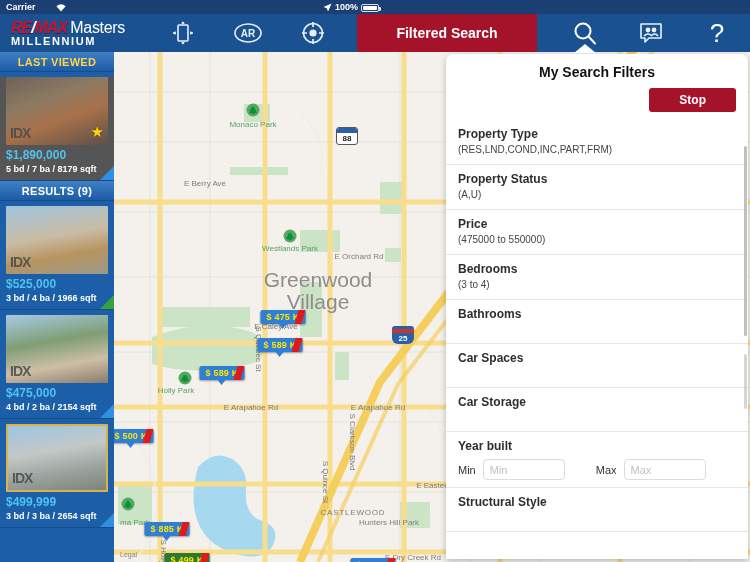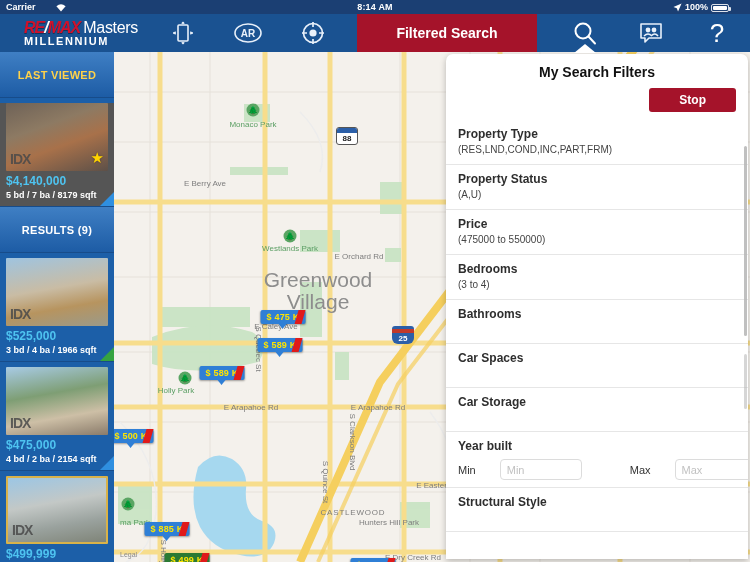--- a/index.html
+++ b/index.html
@@ -27,21 +27,21 @@
                background:#fff; border-radius:1px;}
   .batt::before{content:""; position:absolute; right:-3px; top:2px; width:2px; height:4px;
                 background:rgba(255,255,255,.85); border-radius:0 1px 1px 0;}
 
   
   .navbar{
     position:absolute; top:14px; left:0; width:750px; height:38px;
     background:#1a5291; display:flex; align-items:stretch; z-index:55;
   }
   .logo-wrap{ width:150px; display:flex; flex-direction:column; justify-content:center;
-              padding-left:24px;}
+              padding-left:11px;}
   .logo-line1{ display:flex; align-items:baseline; gap:3px; }
   .remax{ font-weight:bold; font-size:16px; font-style:italic; letter-spacing:-1px;
           color:#d0112b; text-shadow:0 1px 0 rgba(0,0,0,.35);}
   .remax .slash{ color:#fff; }
   .masters{ color:#fff; font-size:16px; font-weight:normal; letter-spacing:-.3px;}
   .logo-line2{ color:#fff; font-size:11px; font-weight:bold; letter-spacing:1.6px;
                margin-top:-2px;}
 
   .navicons{ display:flex; align-items:center; gap:0; }
   .navbtn{ width:65px; height:38px; display:flex; align-items:center; justify-content:center;
@@ -110,21 +110,21 @@
     background:#e01a1a; transform:skewX(-16deg);
   }
   .legal{ position:absolute; left:120px; bottom:4px; font-size:7px; color:#8a8a8a;}
 
   
   .sidebar{
     position:absolute; top:52px; left:0; width:114px; height:510px;
     background:#1c5fa8; z-index:20; overflow:hidden;
   }
   .side-header{
-    height:46px; display:flex; align-items:center; justify-content:center;
+    height:20px; display:flex; align-items:center; justify-content:center;
     font-size:11px; font-weight:bold; letter-spacing:.3px;
     background:linear-gradient(#3f7fc4,#1d5ca5);
     border-bottom:1px solid #174c8a;
   }
   .side-header.lastviewed{ color:#ffd24a; }
   .side-header.results{ color:#fff; }
   .card{ position:relative; background:#5a5a5a; padding:0 0 3px 0;
          border-bottom:1px solid #174c8a; cursor:pointer;}
   .card.grey{ background:#555; }
   .card.blue{ background:#1c5fa8; }
@@ -158,21 +158,21 @@
   .kwlabel{ font-size:12px; font-weight:bold; color:#222; width:110px;}
   .kwinput{ flex:1; height:22px; border:1px solid #d8d8d8; border-radius:4px;
             font-size:11px; padding:0 6px; color:#333; outline:none;
             font-family:"Liberation Sans", sans-serif;}
   .kwinput::placeholder{ color:#bdbdbd; }
 
   .frow{ padding:6px 12px 7px 12px; border-bottom:1px solid #e6e6e6; cursor:pointer;
          min-height:44px; }
   .frow .flabel{ font-size:12px; font-weight:bold; color:#2e2e2e; line-height:16px;}
   .frow .fval{ font-size:10px; color:#444; line-height:14px; margin-top:1px;}
-  .yearrow{ display:flex; align-items:center; gap:24px; padding:3px 12px 7px 12px;
+  .yearrow{ display:flex; align-items:center; gap:7px; padding:3px 12px 7px 12px;
             border-bottom:1px solid #e6e6e6;}
   .yearrow .mm{ font-size:11px; color:#333; }
   .yearinput{ width:82px; height:21px; border:1px solid #dcdcdc; border-radius:4px;
               font-size:11px; padding:0 6px; outline:none; color:#333;
               font-family:"Liberation Sans", sans-serif;}
   .yearinput::placeholder{ color:#c2c2c2; }
   .fscroll{ position:absolute; right:1px; top:92px; width:3px; height:190px;
             background:#b5b5b5; border-radius:2px; opacity:.85;}
   .fscroll2{ position:absolute; right:1px; top:300px; width:3px; height:55px;
             background:#b5b5b5; border-radius:2px; opacity:.55;}
@@ -297,21 +297,21 @@
 </div>
 
 <div class="sidebar">
   <div class="side-header lastviewed">LAST VIEWED</div>
 
   <div class="card grey">
     <div class="thumb" style="background:linear-gradient(160deg,#6e6257 0%,#8d7a63 35%,#a8714a 60%,#5d5048 100%);">
       <div class="idx">IDX</div>
       <div class="star">★</div>
     </div>
-    <div class="price">$4,140,000</div>
+    <div class="price">$1,890,000</div>
     <div class="beds">5 bd / 7 ba / 8179 sqft</div>
     <div class="corner blue"></div>
   </div>
 
   <div class="side-header results">RESULTS (9)</div>
 
   <div class="card blue">
     <div class="thumb" style="background:linear-gradient(170deg,#9fc4e0 0%,#c9bca4 45%,#b7945f 70%,#9a9a8a 100%);">
       <div class="idx">IDX</div>
     </div>
@@ -450,21 +450,20 @@
   </div>
 </div>
 
 <div class="statusbar">
   <div class="sb-left">
     <span>Carrier</span>
     <svg width="10" height="9" viewBox="0 0 10 9">
       <path d="M5 8.5 L0.4 3.2 Q5 -0.6 9.6 3.2 Z" fill="#ffffff"></path>
     </svg>
   </div>
-  <div class="sb-center">8:14 AM</div>
   <div class="sb-right">
     <svg width="9" height="9" viewBox="0 0 10 10">
       <path d="M9.5 0.5 L0.5 4.4 L4.2 5.7 L5.6 9.5 Z" fill="#ffffff"></path>
     </svg>
     <span>100%</span>
     <span class="batt"></span>
   </div>
 </div>
 
 </body></html>

